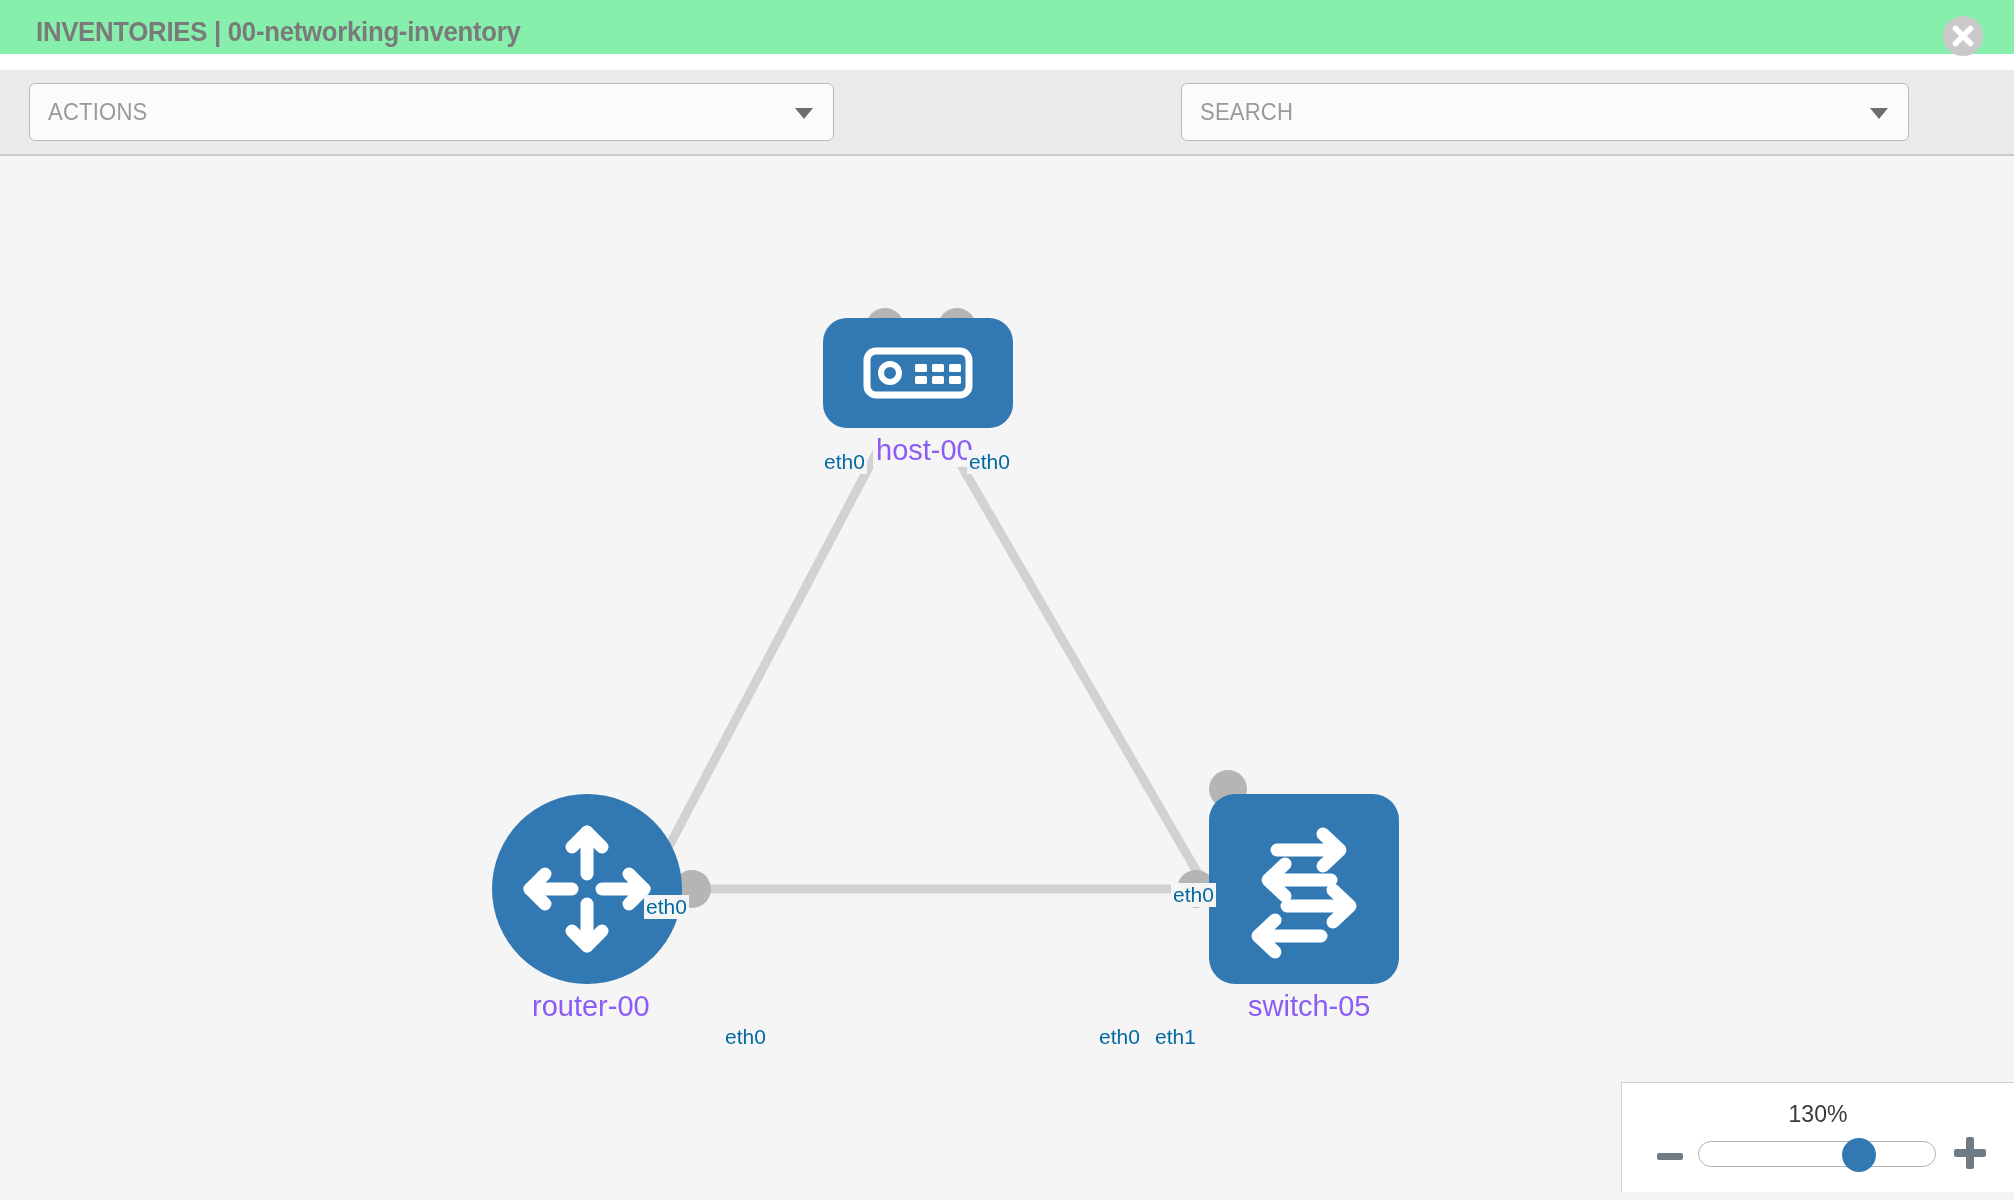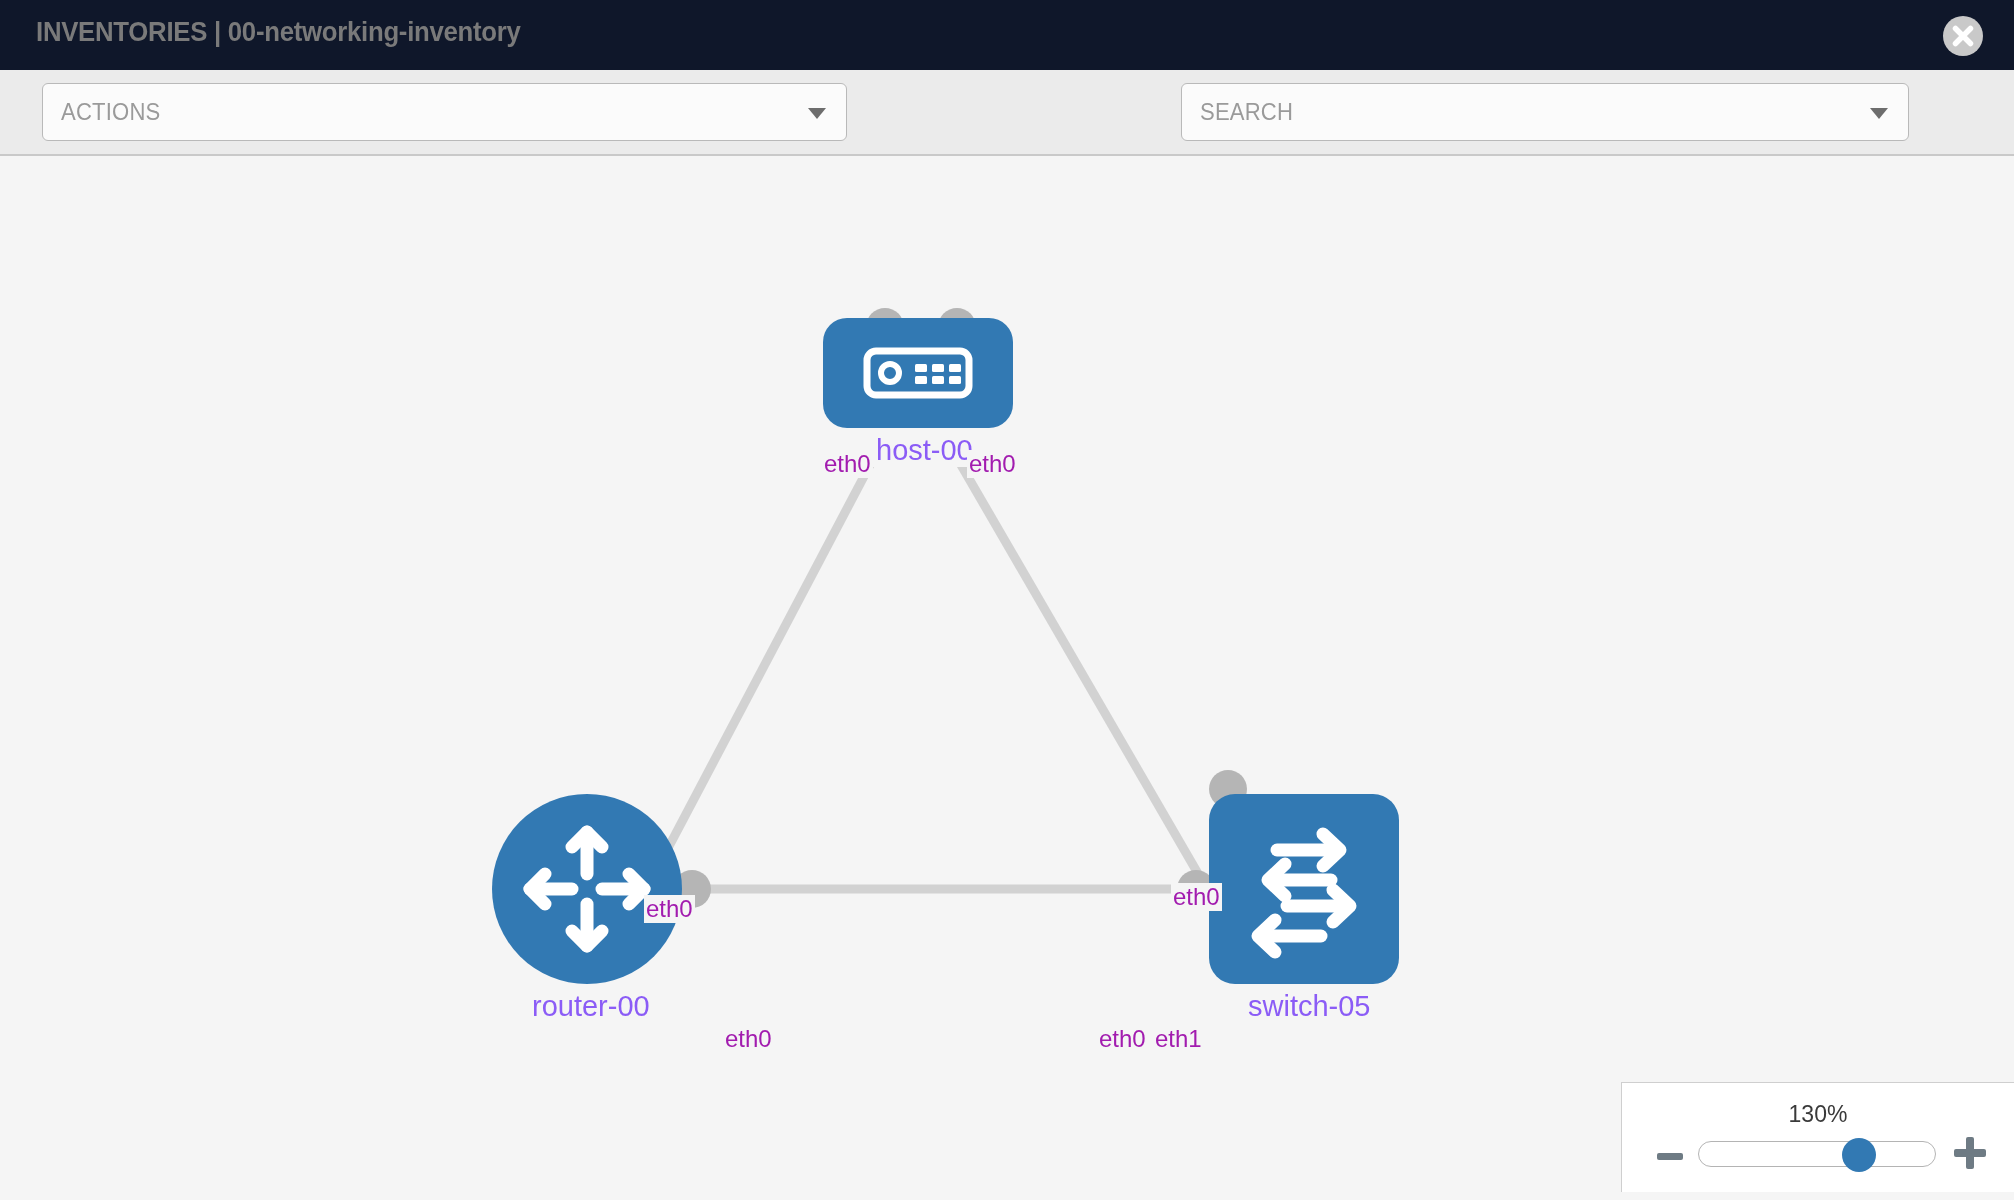--- a/index.html
+++ b/index.html
@@ -12,22 +12,22 @@
     height: 1200px;
     font-family: "Liberation Sans", sans-serif;
     overflow: hidden;
     position: relative;
   }
 
   
   #header {
     position: absolute;
     left: 0; top: 0;
-    width: 2014px; height: 70px;
-    background: #0f172a;
+    width: 2014px; height: 54px;
+    background: #86efac;
     box-sizing: border-box;
   }
   #page-title {
     position: absolute;
     left: 36px; top: 16px;
     font-size: 28px;
     font-weight: bold;
     color: #7a7a7a;
     letter-spacing: -0.3px;
     white-space: nowrap;
@@ -52,21 +52,21 @@
     box-sizing: border-box;
   }
   .field-box {
     position: absolute;
     background: #fbfbfb;
     border: 1px solid #b9b9b9;
     border-radius: 6px;
     box-sizing: border-box;
   }
   #actions-select {
-    left: 42px; top: 13px;
+    left: 29px; top: 13px;
     width: 805px; height: 58px;
     cursor: pointer;
   }
   #search-select {
     left: 1181px; top: 13px;
     width: 728px; height: 58px;
     cursor: text;
   }
   .field-label {
     position: absolute;
@@ -144,22 +144,22 @@
   .port {
     position: absolute;
     width: 38px; height: 38px;
     border-radius: 50%;
     background: #b5b5b5;
     cursor: pointer;
   }
 
   .edge-label {
     position: absolute;
-    font-size: 24px;
-    color: #a21caf;
+    font-size: 21px;
+    color: #0369a1;
     background: #f5f5f5;
     white-space: nowrap;
     padding: 0 2px;
     line-height: 1.15;
   }
   .node-label {
     position: absolute;
     font-size: 29px;
     color: #8b5cf6;
     background: #f5f5f5;

